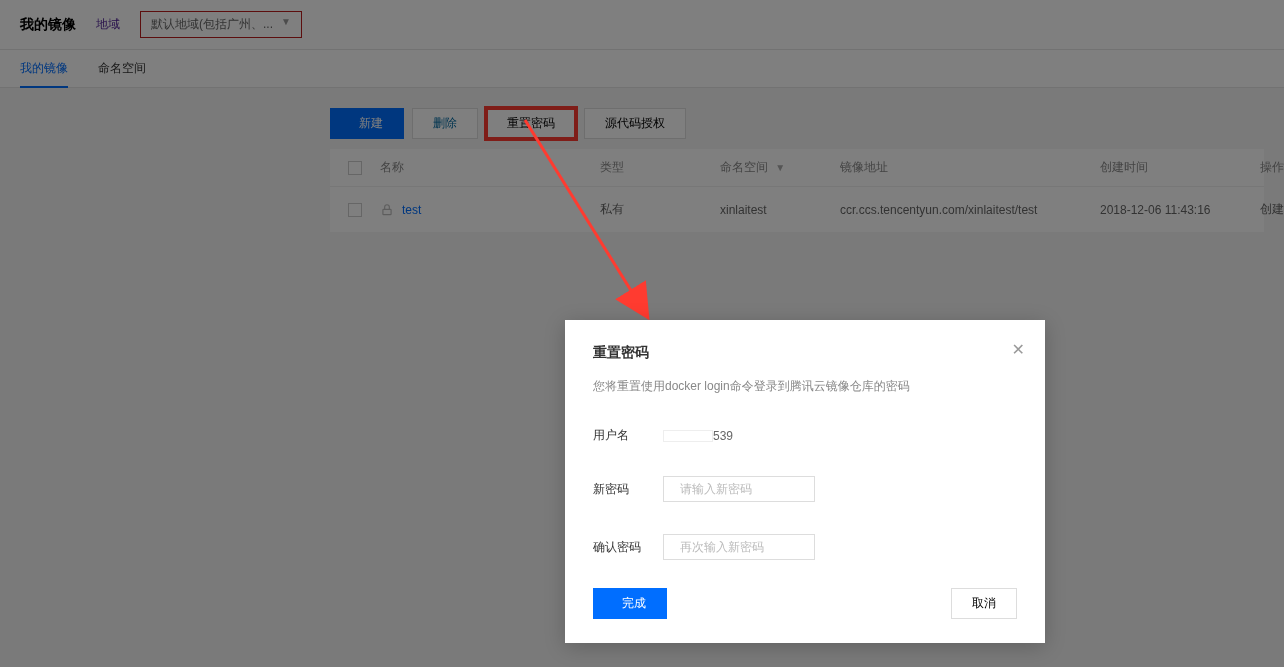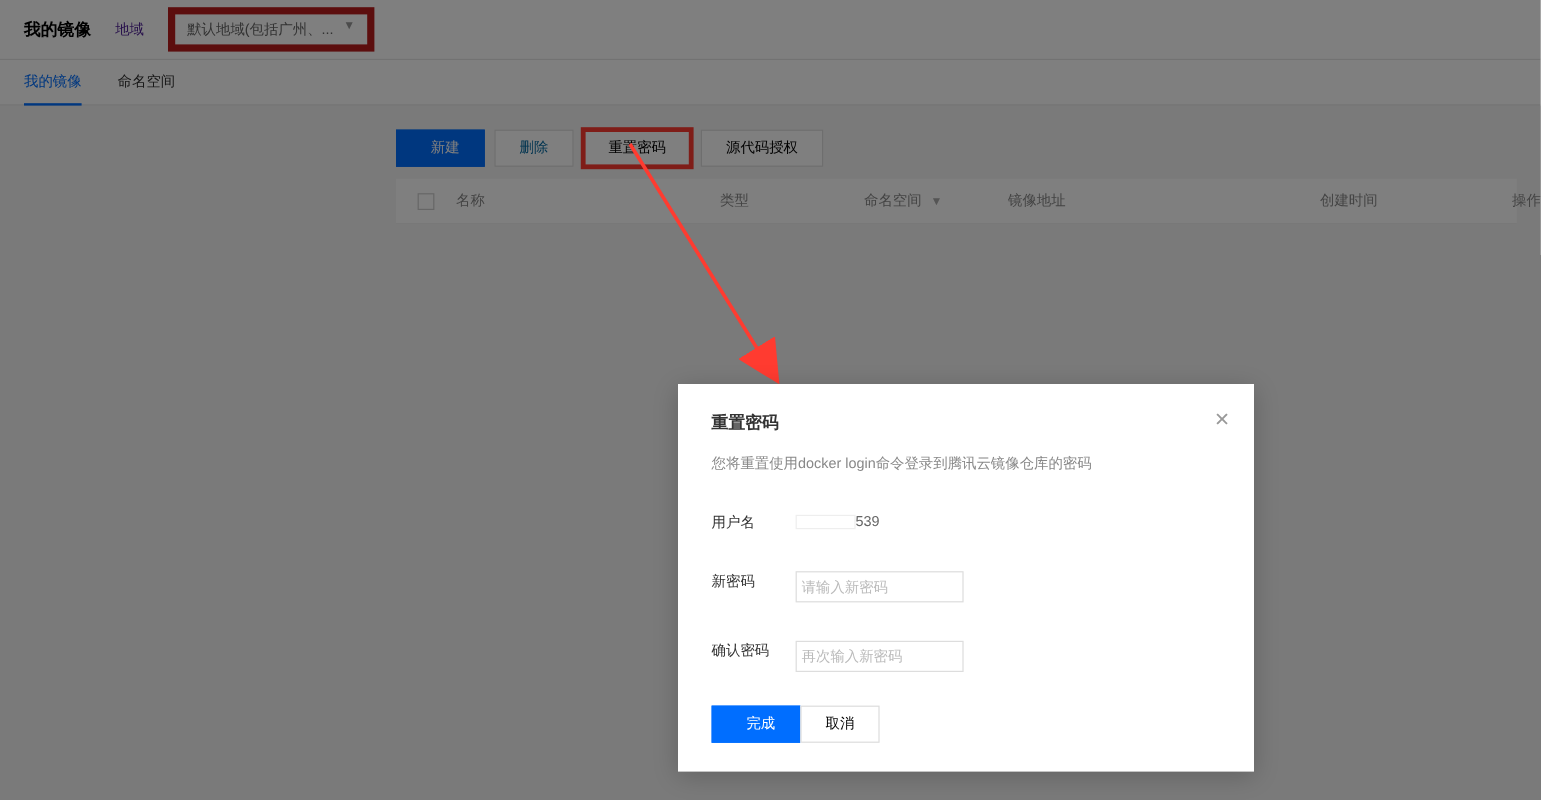--- a/index.html
+++ b/index.html
@@ -35,21 +35,21 @@
       color: #000;
     }
     .region-label {
       font-size: 12px;
       color: #4c1d95;
     }
     .region-select {
       display: flex;
       align-items: flex-start;
       gap: 8px;
-      border: 6px solid #b91c1c;
+      border: 1px solid #b91c1c;
       padding: 4px 10px;
       cursor: pointer;
       background: #fff;
       color: #666;
     }
     .region-select .chevron {
       font-size: 10px;
       color: #999;
     }
     .tabs {
@@ -191,48 +191,49 @@
       cursor: pointer;
       color: #999;
       font-size: 16px;
     }
     .modal-desc {
       color: #888;
       margin-bottom: 20px;
     }
     .form-row {
       display: flex;
+      align-items: center;
       margin-bottom: 18px;
       margin-top: 32px;
     }
     .form-label {
       width: 70px;
       color: #333;
     }
     .form-value {
       color: #666;
     }
     .form-value .redact {
       display: inline-block;
       width: 50px;
       height: 12px;
       background: #fff;
       border: 1px solid #eee;
       vertical-align: middle;
     }
     .form-input {
       border: 1px solid #ddd;
-      padding: 5px 4px;
-      width: 140px;
+      padding: 5px 16px;
+      width: 152px;
       font-size: 12px;
     }
     .form-input::placeholder { color: #bbb; }
     .modal-actions {
       display: flex;
-      justify-content: flex-start;
+      justify-content: space-between;
       gap: 0;
       margin-top: 28px;
     }
     .arrow-svg {
       position: absolute;
       left: 510px;
       top: 110px;
       z-index: 15;
       pointer-events: none;
     }
@@ -273,20 +274,39 @@
       <div>类型</div>
       <div>
         <span>命名空间</span>
         <span class="filter-icon">▼</span>
       </div>
       <div>镜像地址</div>
       <div>创建时间</div>
       <div>操作</div>
     </div>
 
+    <div class="table-row">
+      <div>
+          <div class="checkbox"></div>
+        </div>
+      <div class="name-cell">
+        <span class="lock-icon">
+          <svg viewBox="0 0 24 24" width="14" height="14" fill="none" stroke="#bbb" stroke-width="2">
+              <rect x="5" y="11" width="14" height="9" rx="1"></rect>
+              <path d="M8 11V7a4 4 0 0 1 8 0v4"></path>
+            </svg>
+        </span>
+        <span class="name-link">test</span>
+      </div>
+      <div>私有</div>
+      <div>xinlaitest</div>
+      <div>ccr.ccs.tencentyun.com/xinlaitest/test</div>
+      <div>2018-12-06 11:43:16</div>
+      <div>创建</div>
+    </div>
 
   </div>
 </div>
 
 <svg class="arrow-svg" width="160" height="220">
   <defs>
     <marker id="ah" markerWidth="12" markerHeight="12" refX="6" refY="6" orient="auto">
       <path d="M0,0 L12,6 L0,12 Z" fill="#ff3b30"></path>
     </marker>
   </defs>

